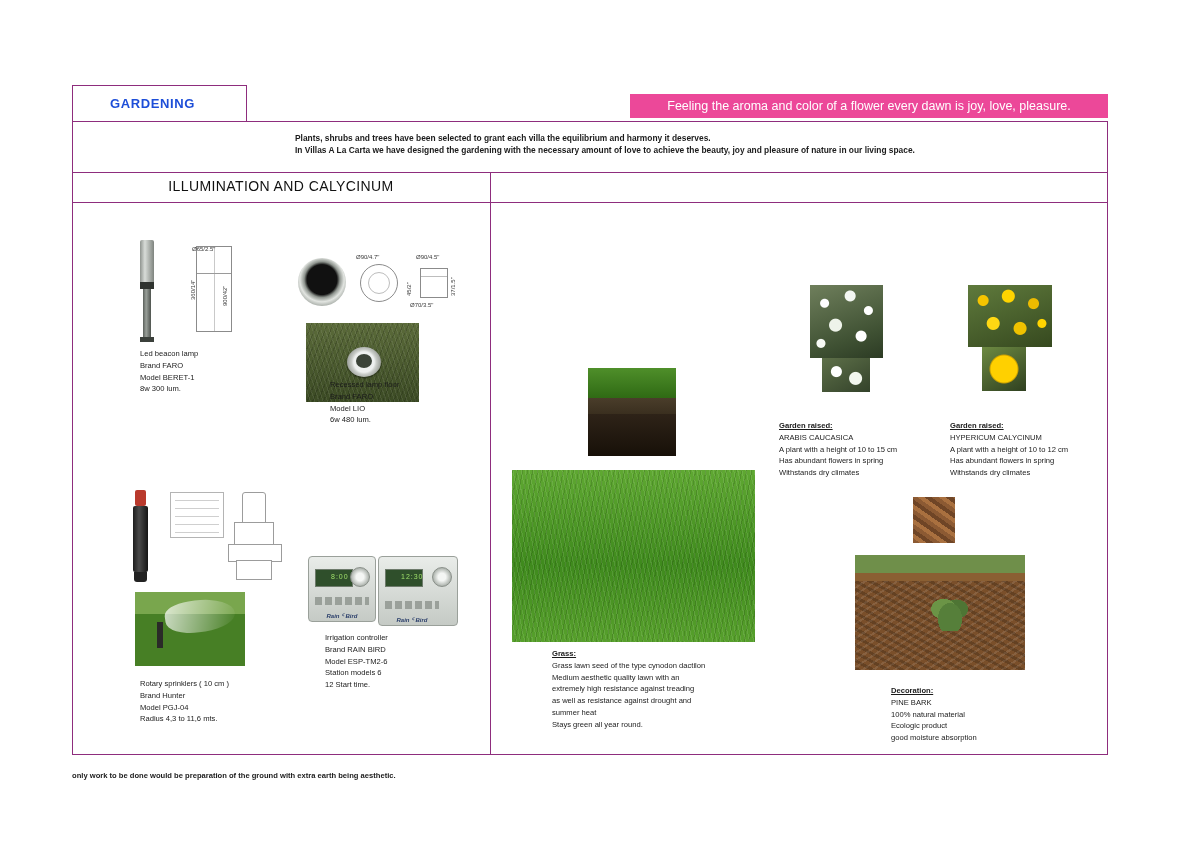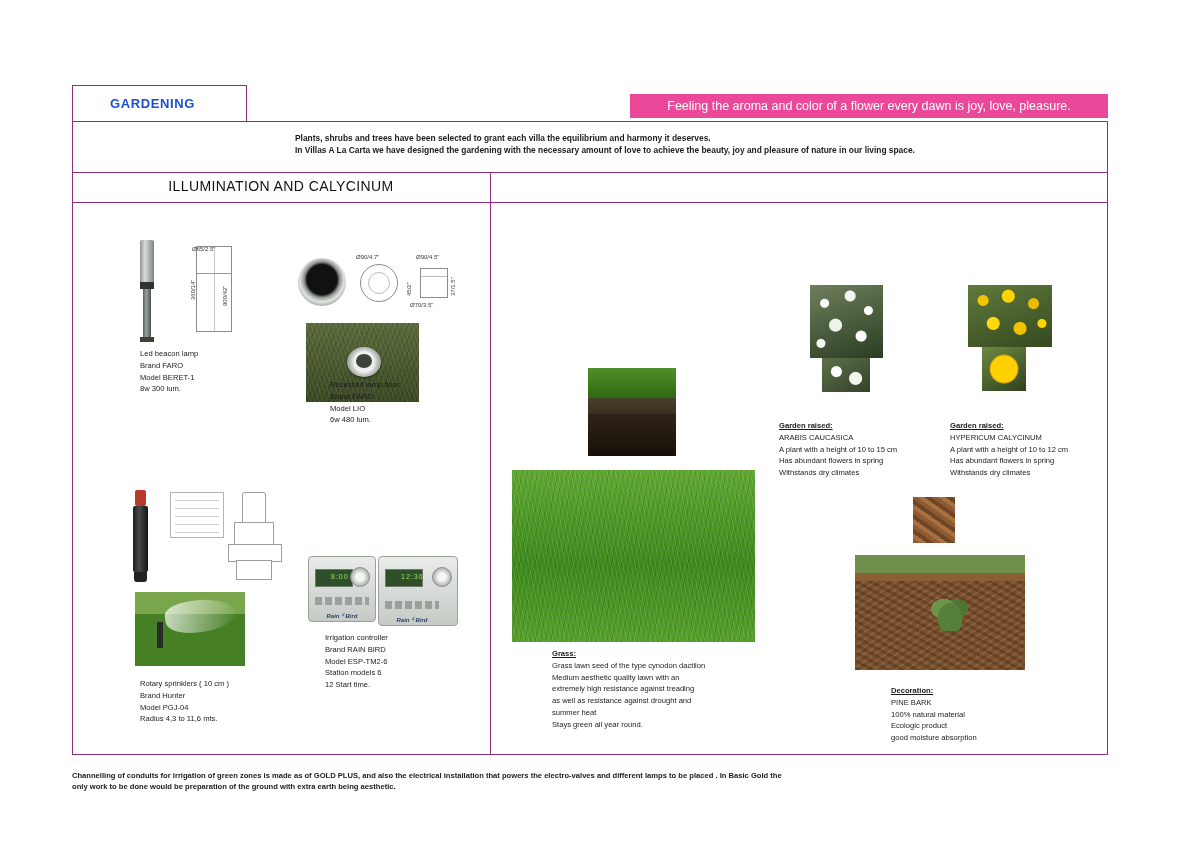--- a/index.html
+++ b/index.html
@@ -599,17 +599,16 @@
 
   <div class="caption" style="left:891px; top:685px; width:170px;">
     <div class="hdr">Decoration:</div>
     <div>PINE BARK</div>
     <div>100% natural material</div>
     <div>Ecologic product</div>
     <div>good moisture absorption</div>
   </div>
 
   <div class="footer">
-    <div>Channelling of conduits for irrigation of green zones is made as of GOLD PLUS, and also the electrical installation that powers the electro-valves and different lamps to be placed . In Basic Gold the</div>
     <div>only work to be done would be preparation of the ground with extra earth being aesthetic.</div>
   </div>
 
 </div>
 
 </body></html>

